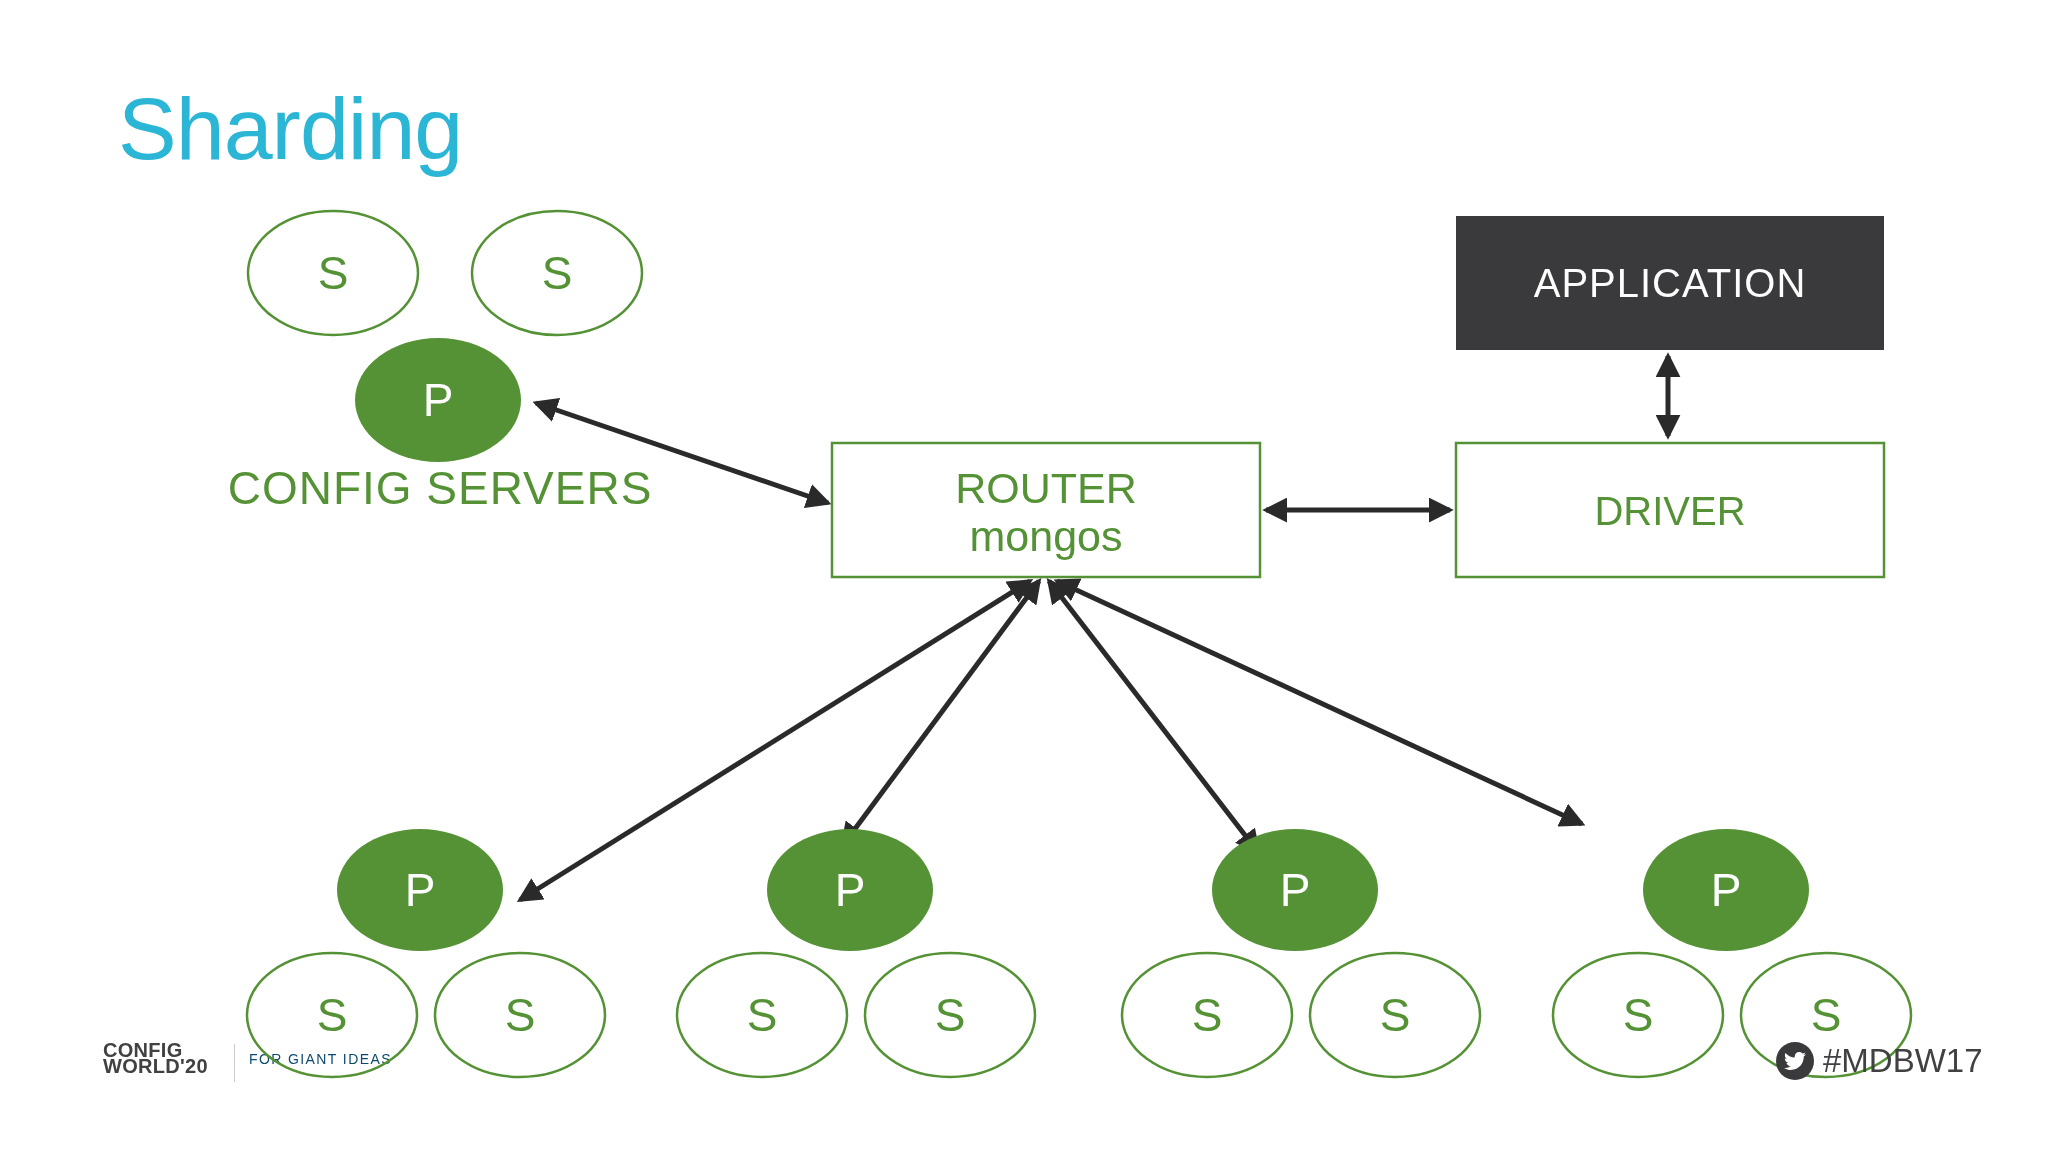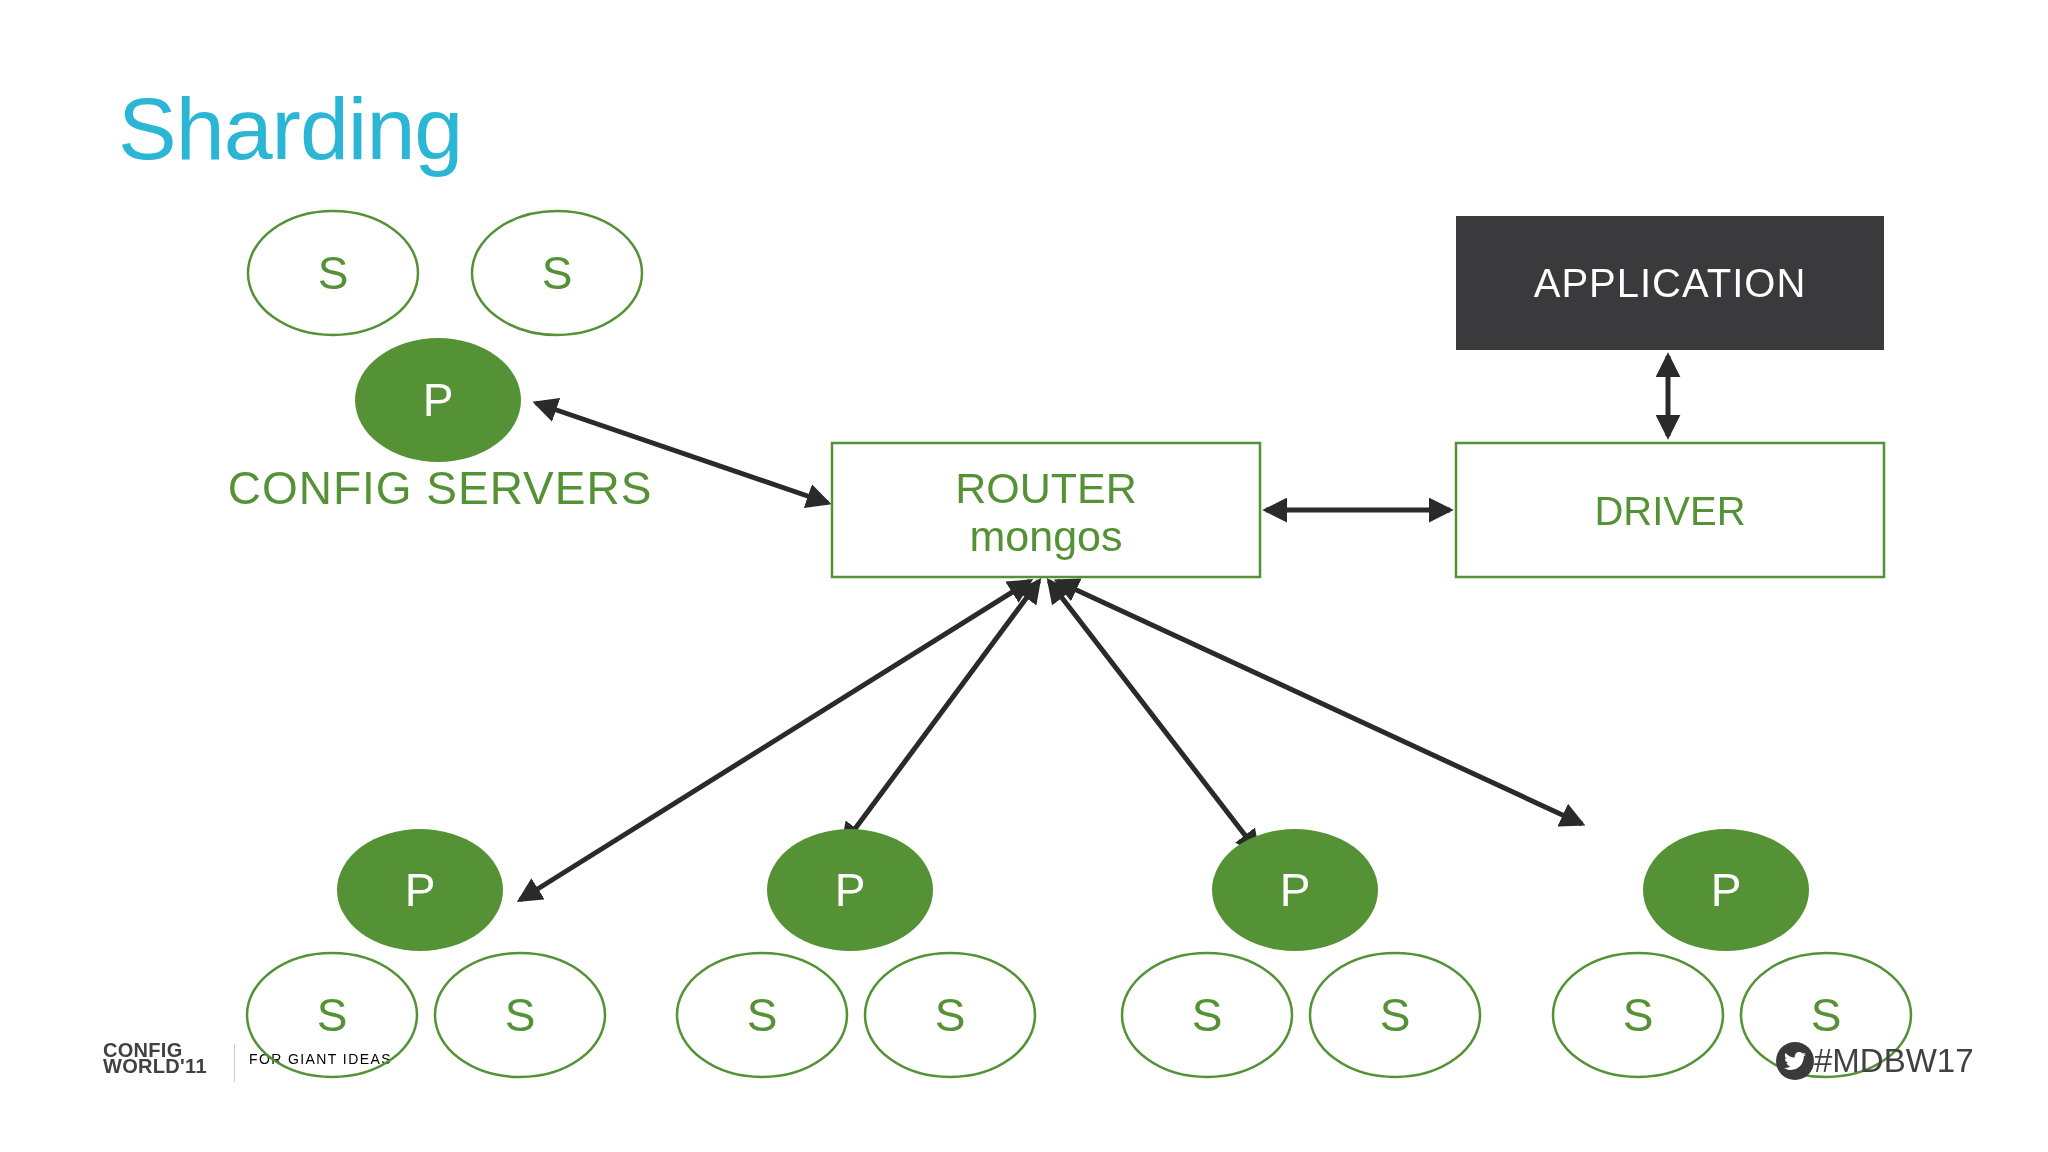--- a/index.html
+++ b/index.html
@@ -24,41 +24,41 @@
   .g-box-text-sm{fill:#549235;font-size:40px;text-anchor:middle;}
   .w-box-text{fill:#fdfdfd;font-size:40px;text-anchor:middle;letter-spacing:1px;}
   .arrow{stroke:#2b2a2b;stroke-width:5;fill:none;}
   #footer-logo{
     position:absolute;left:103px;top:1042px;
     color:#414042;font-weight:700;font-size:20px;line-height:16px;letter-spacing:0.3px;
   }
   #logo-divider{position:absolute;left:234px;top:1044px;width:1px;height:38px;background:#cccccc;}
   #logo-tagline{
     position:absolute;left:249px;top:1051px;
-    color:#000000;font-size:14px;letter-spacing:1.4px;font-weight:400;white-space:nowrap;
+    color:#0c4a6e;font-size:14px;letter-spacing:1.4px;font-weight:400;white-space:nowrap;
   }
   #twitter-badge{
-    position:absolute;left:1776px;top:1042px;display:flex;align-items:center;
+    position:absolute;left:1776px;top:1042px;display:flex;align-items:center;gap:9px;
   }
   #twitter-circle{
     width:38px;height:38px;border-radius:50%;background:#3a393b;
     display:flex;align-items:center;justify-content:center;flex:0 0 auto;
   }
   #hashtag-label{color:#414042;font-size:33px;white-space:nowrap;}
 </style>
 </head>
 <body>
 
 <div id="slide">
 
   <div id="slide-title">Sharding</div>
 
   <div id="footer-logo">
     <div>CONFIG</div>
-    <div>WORLD'11</div>
+    <div>WORLD'20</div>
   </div>
   <div id="logo-divider"></div>
   <div id="logo-tagline">FOR GIANT IDEAS</div>
 
   <svg id="diagram-svg" viewBox="0 0 2048 1152">
     <defs>
       <marker id="ah" viewBox="0 0 10 10" refX="8.5" refY="5" markerWidth="5" markerHeight="5" orient="auto-start-reverse" markerUnits="strokeWidth">
         <path d="M0,0 L10,5 L0,10 z" fill="#2b2a2b"></path>
       </marker>
     </defs>

